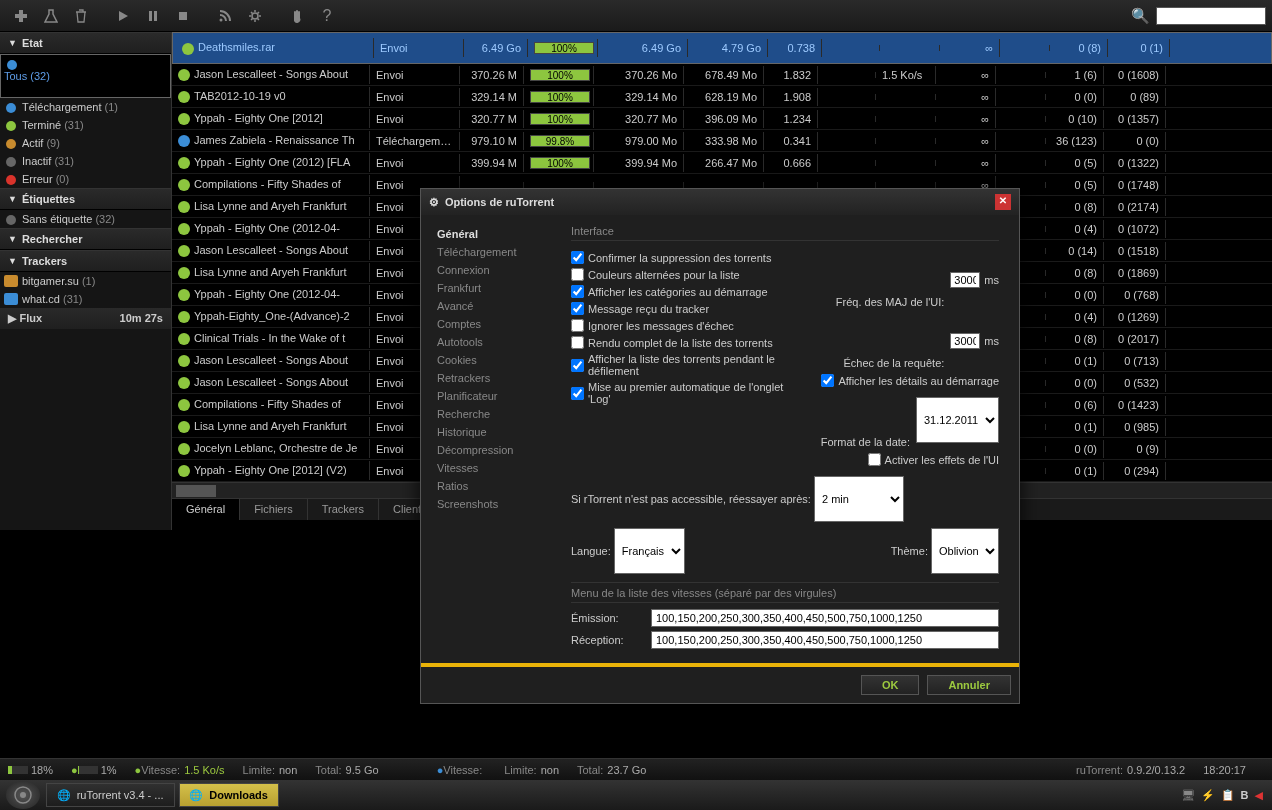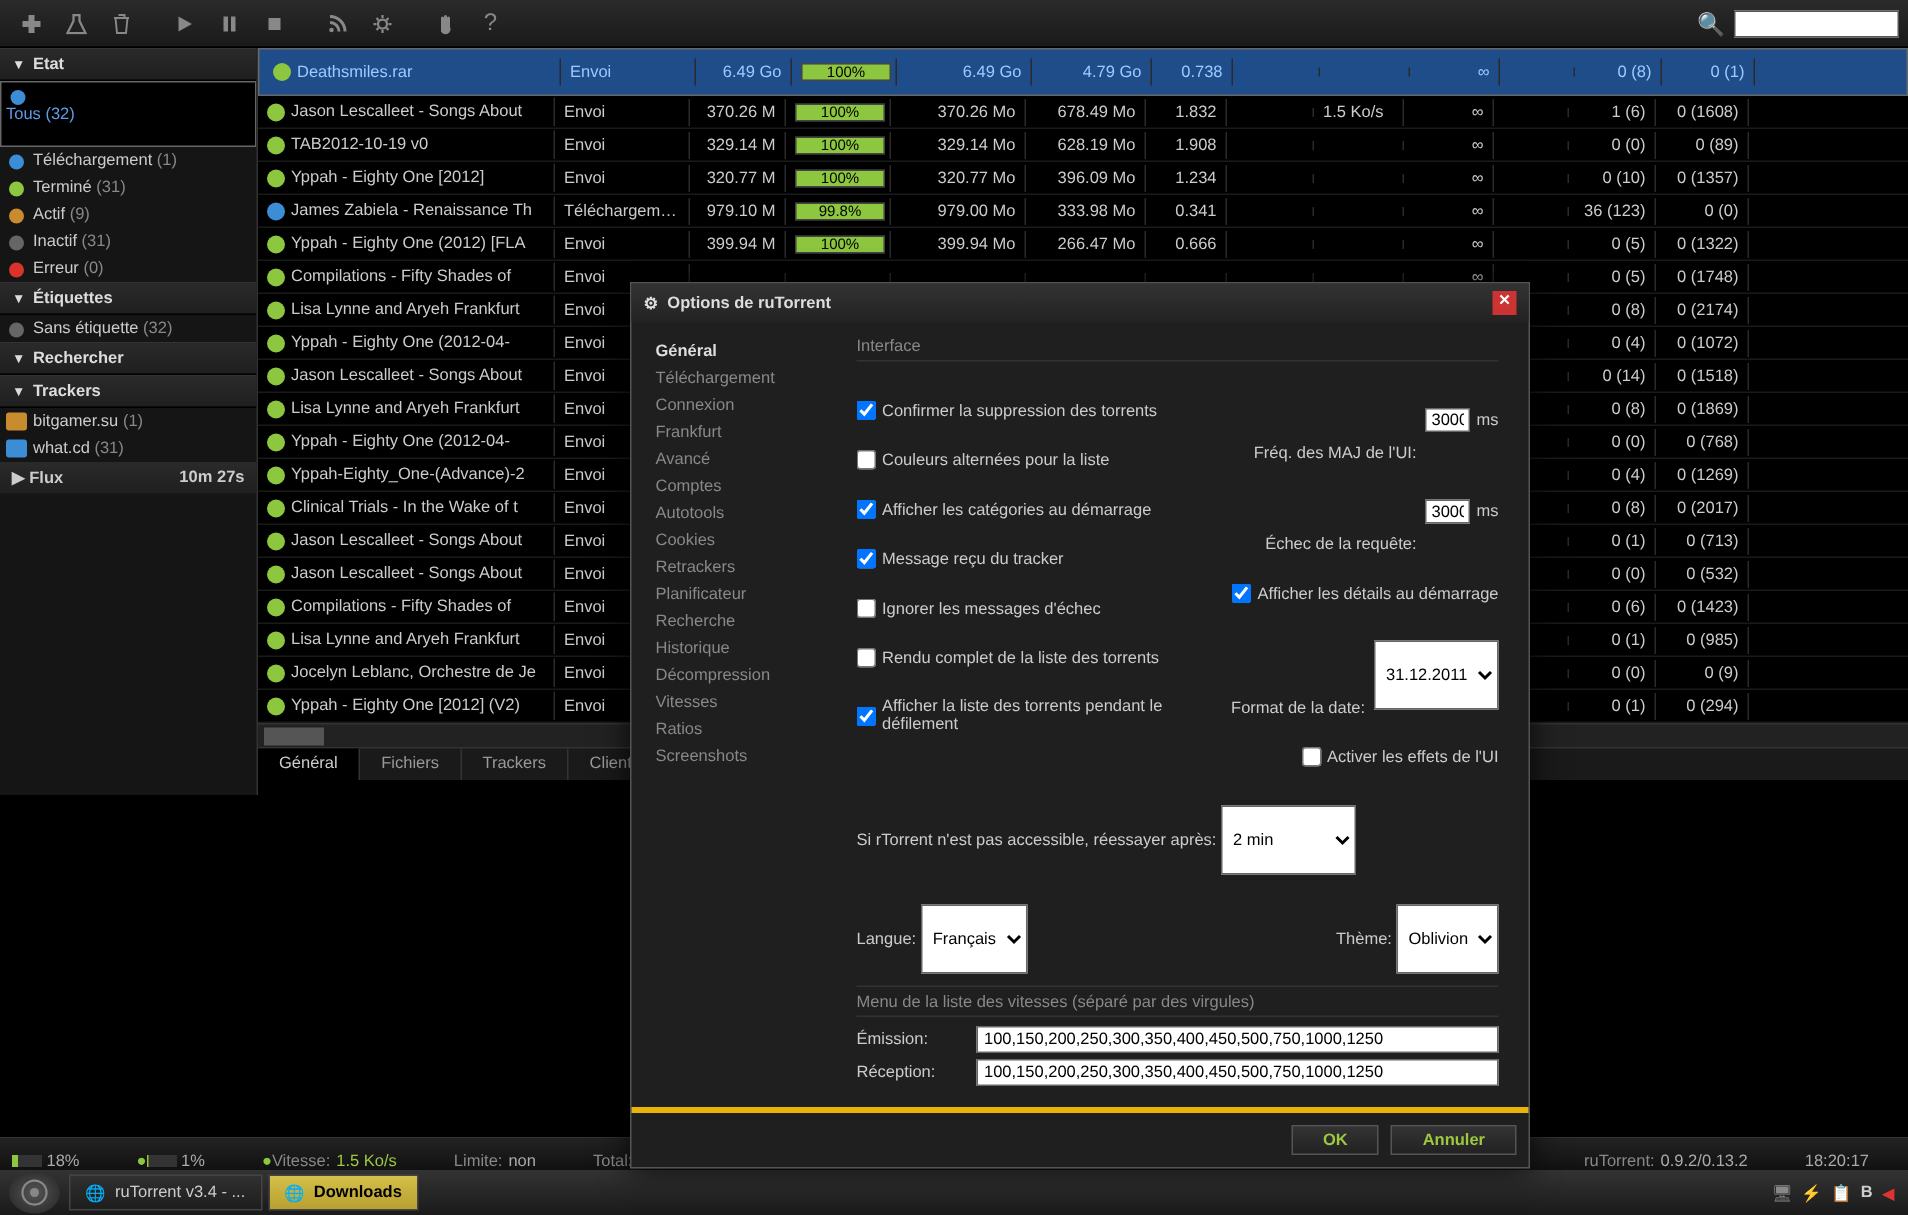--- a/index.html
+++ b/index.html
@@ -30,40 +30,40 @@
 .tr-row.sel .td{color:#9dcaff}
 .dot2 { width:12px; height:12px; border-radius:50%; display:inline-block; vertical-align:middle; margin-right:4px; flex-shrink:0;}
 .pbar { width:60px; height:12px; background:#333; position:relative; margin:0 auto; border:1px solid #444;}
 .pbar .fill { position:absolute; left:0; top:0; height:100%; background:#8dc63f;}
 .pbar .pct { position:absolute; width:100%; text-align:center; color:#000; font-size:10px; line-height:12px;}
 .hscroll { height:16px; background:#222; border-top:1px solid #333; display:flex; align-items:center;}
 .hscroll .thumb { width:40px; height:12px; background:#555; margin-left:4px;}
 .tabs { display:flex; background:#1a1a1a; height:22px; border-top:1px solid #333;}
 .tab { padding:4px 14px; color:#999; cursor:pointer; border-right:1px solid #333;}
 .tab.act { background:#000; color:#ccc;}
-.status { position:absolute; bottom:30px; left:0; right:0; height:22px; background:linear-gradient(#222,#111); display:flex; align-items:flex-end; padding:0 8px; color:#aaa; border-top:1px solid #333;gap:20px;}
+.status { position:absolute; bottom:30px; left:0; right:0; height:22px; background:linear-gradient(#222,#111); display:flex; align-items:center; padding:0 8px; color:#aaa; border-top:1px solid #333;}
 .status .chunk{margin-right:18px; display:flex; align-items:center;}
 .status .lbl{color:#888; margin-right:4px;}
 .status .grn{color:#9cc93f;}
 .taskbar { position:absolute; bottom:0; left:0; right:0; height:30px; background:linear-gradient(#333,#1a1a1a); display:flex; align-items:center;}
 .start { width:34px; height:28px; background:radial-gradient(#555,#222); border-radius:50%; margin:0 6px; display:flex; align-items:center; justify-content:center; color:#ccc;}
 .task { height:24px; padding:0 10px; display:flex; align-items:center; margin-right:4px; color:#ccc; border:1px solid #444;}
 .task.act { background:linear-gradient(#d4c04a,#b8a030); color:#000; font-weight:bold;}
 .tray { margin-left:auto; display:flex; align-items:center; padding-right:6px;}
 .tray span{margin:0 3px; color:#888;}
 .dialog { position:absolute; left:420px; top:188px; width:600px; background:#1f1f1f; border:1px solid #555; box-shadow:0 0 20px rgba(0,0,0,.8); z-index:100;}
 .dlg-title { background:linear-gradient(#333,#222); padding:5px 8px; display:flex; align-items:center; color:#ddd; font-weight:bold;}
 .dlg-close { margin-left:auto; width:16px; height:16px; background:#c33; color:#fff; text-align:center; line-height:14px; cursor:pointer; font-size:10px;}
 .dlg-body { display:flex; padding:10px;}
 .dlg-nav { width:130px;}
 .dlg-nav div { padding:3px 6px; color:#888; cursor:pointer;}
 .dlg-nav div.act { color:#ddd; font-weight:bold;}
 .dlg-content { flex:1; padding:0 10px;}
 .fieldset-t { color:#888; margin-bottom:6px; border-bottom:1px solid #333; padding-bottom:3px;}
-.opt-row { display:flex; align-items:center; margin:20px 0;}
+.opt-row { display:flex; align-items:center; margin:4px 0;}
 .opt-row label { color:#ccc; margin-left:4px;}
 .opt-cols { display:flex; }
 .opt-col { flex:1;}
 .opt-r { display:flex; align-items:center; margin:5px 0; justify-content:flex-end;}
 .opt-r .lab{color:#ccc; margin-right:6px;margin-top:44px;}
 .opt-r input[type=text]{width:30px; background:#fff; border:1px solid #666; padding:1px 3px; text-align:right;}
 .opt-r .unit{color:#ccc; margin-left:4px;}
 .sel { background:#fff; border:1px solid #666; padding:15px 3px; color:#000;}
 .sep-line { border-top:1px solid #333; margin:8px 0 4px;}
 .speed-row { display:flex; align-items:center; margin:4px 0;}
@@ -646,20 +646,24 @@
               <label>Ignorer les messages d'échec</label>
             </div>
           <div class="opt-row">
               <input type="checkbox" style="">
               <label>Rendu complet de la liste des torrents</label>
             </div>
           <div class="opt-row">
               <input type="checkbox" checked="" style="">
               <label>Afficher la liste des torrents pendant le défilement</label>
             </div>
+          <div class="opt-row">
+              <input type="checkbox" checked="" style="">
+              <label>Mise au premier automatique de l'onglet 'Log'</label>
+            </div>
         </div>
         <div class="opt-col">
           <div class="opt-r">
               <span class="lab">Fréq. des MAJ de l'UI:</span>
               <input type="text" value="3000" style="">
               <span class="unit">ms</span>
             </div>
           <div class="opt-r">
               <span class="lab">Échec de la requête:</span>
               <input type="text" value="30000" style="">

